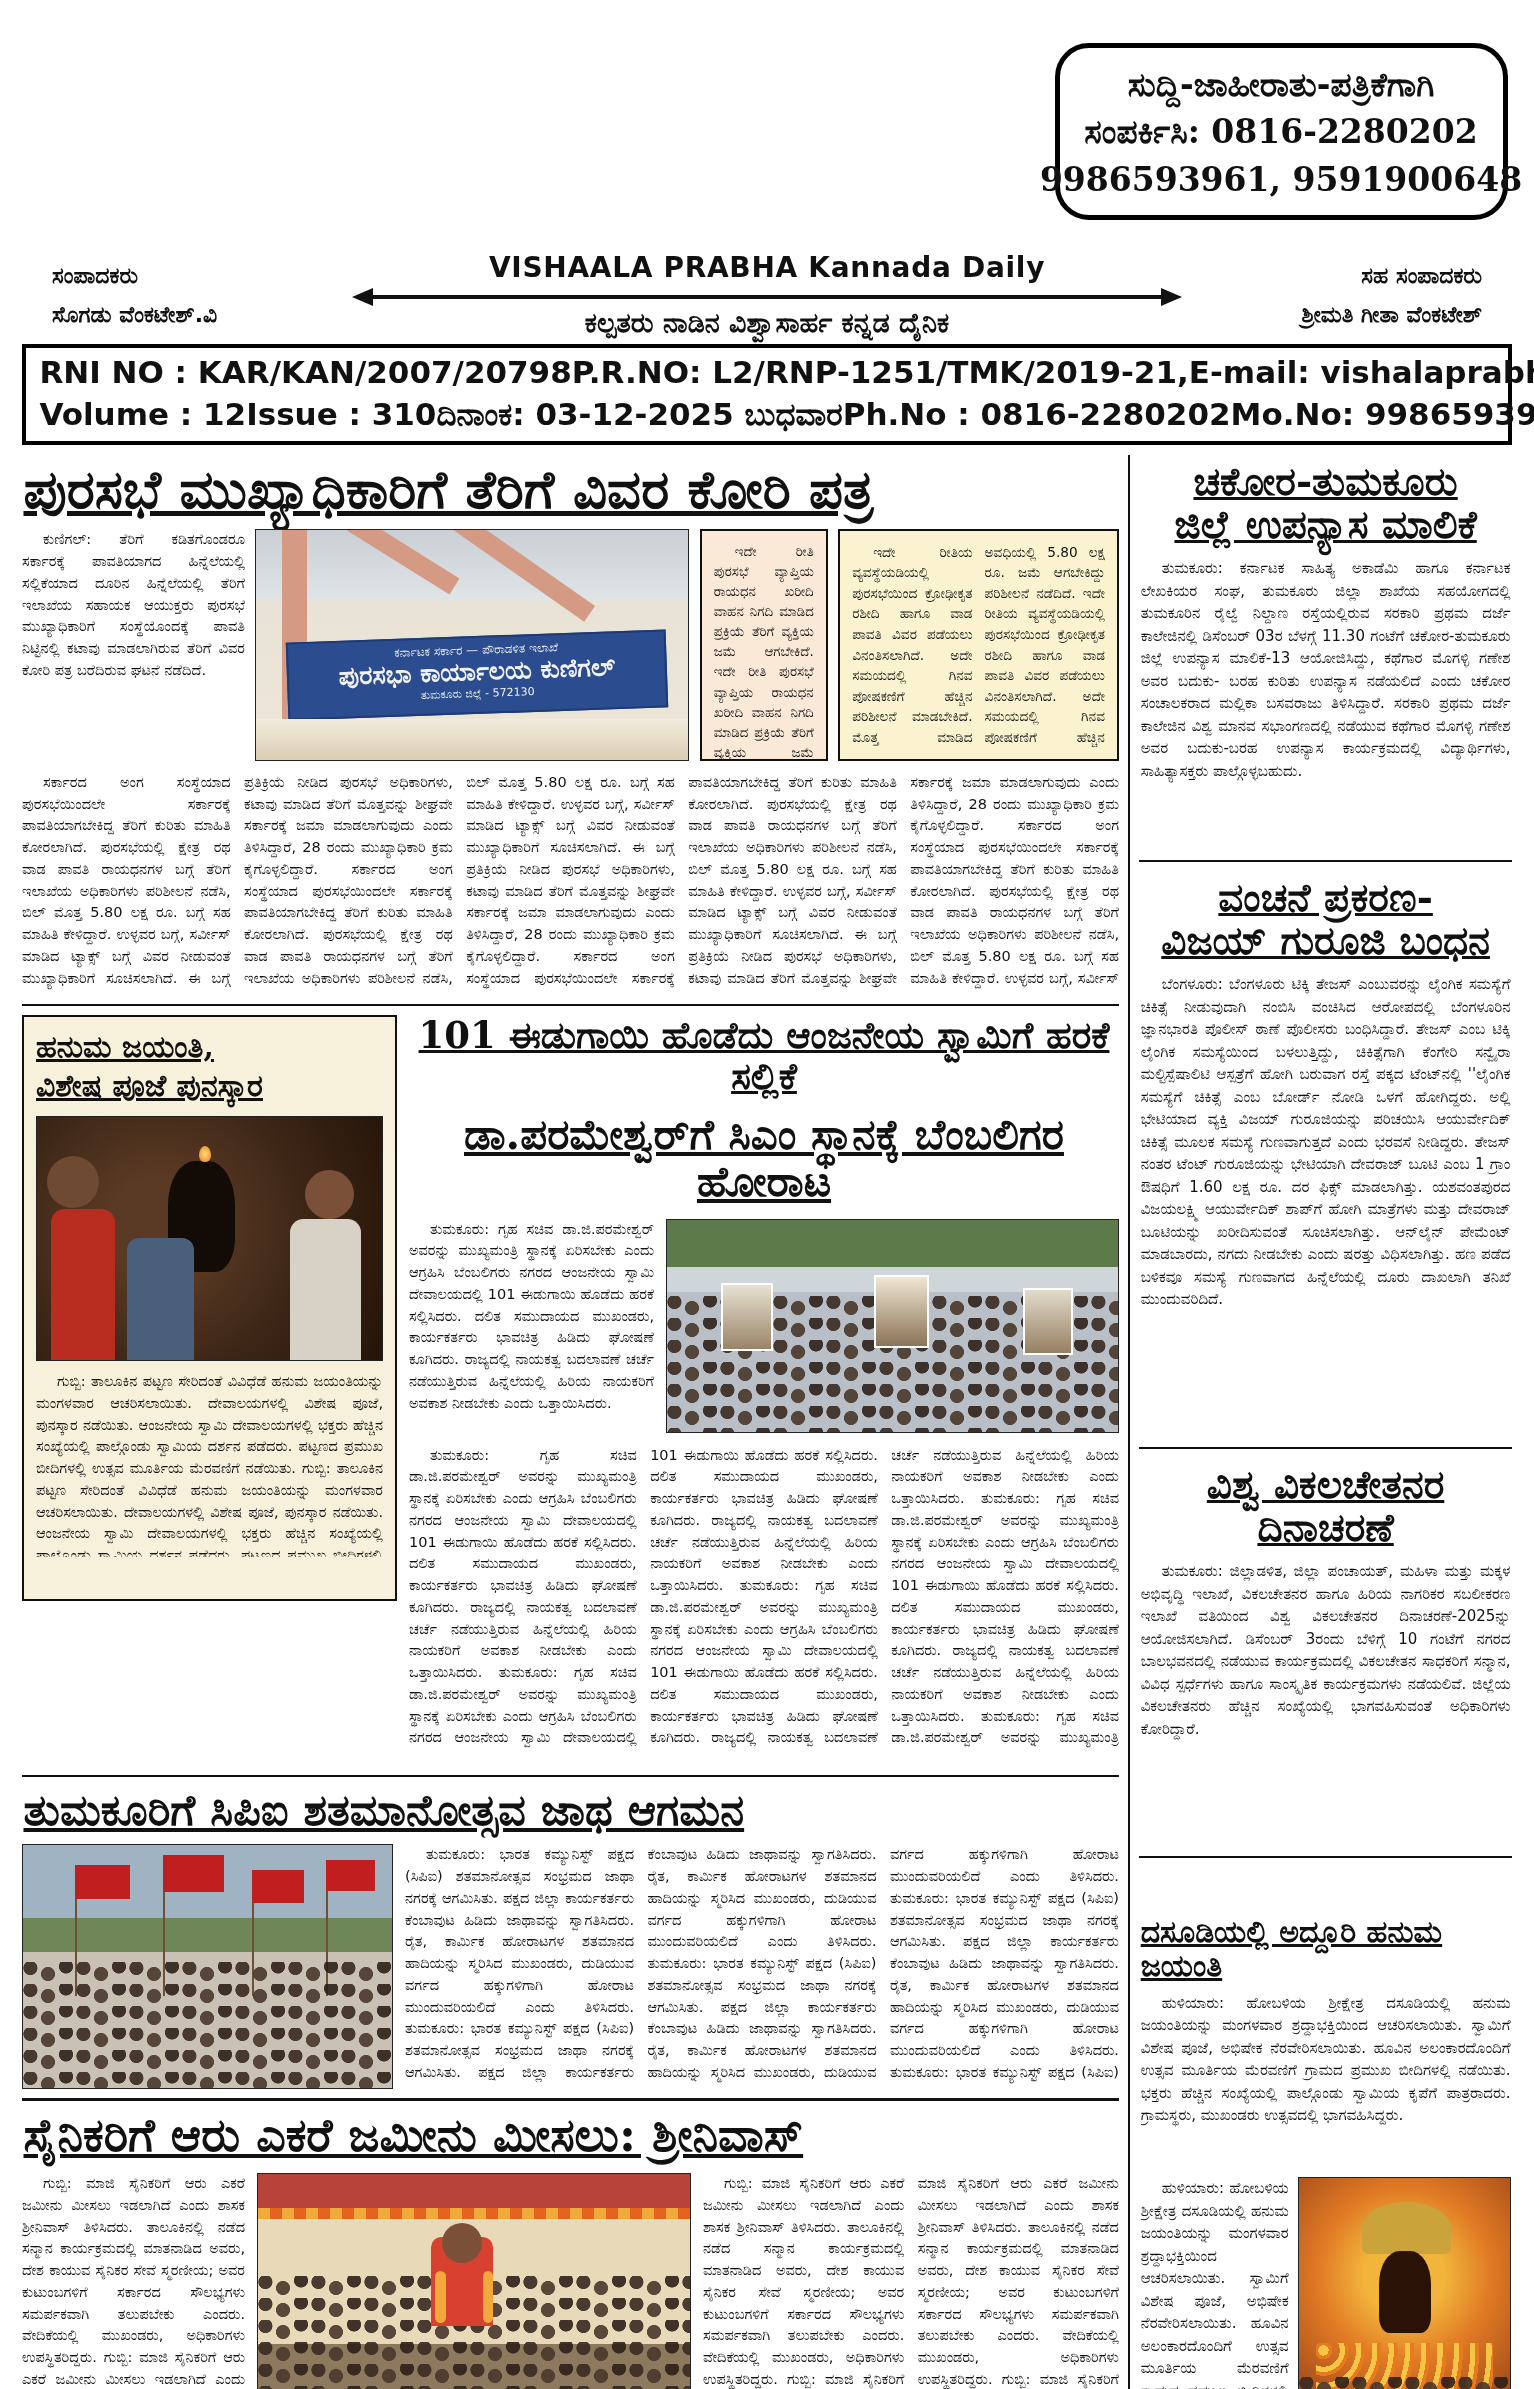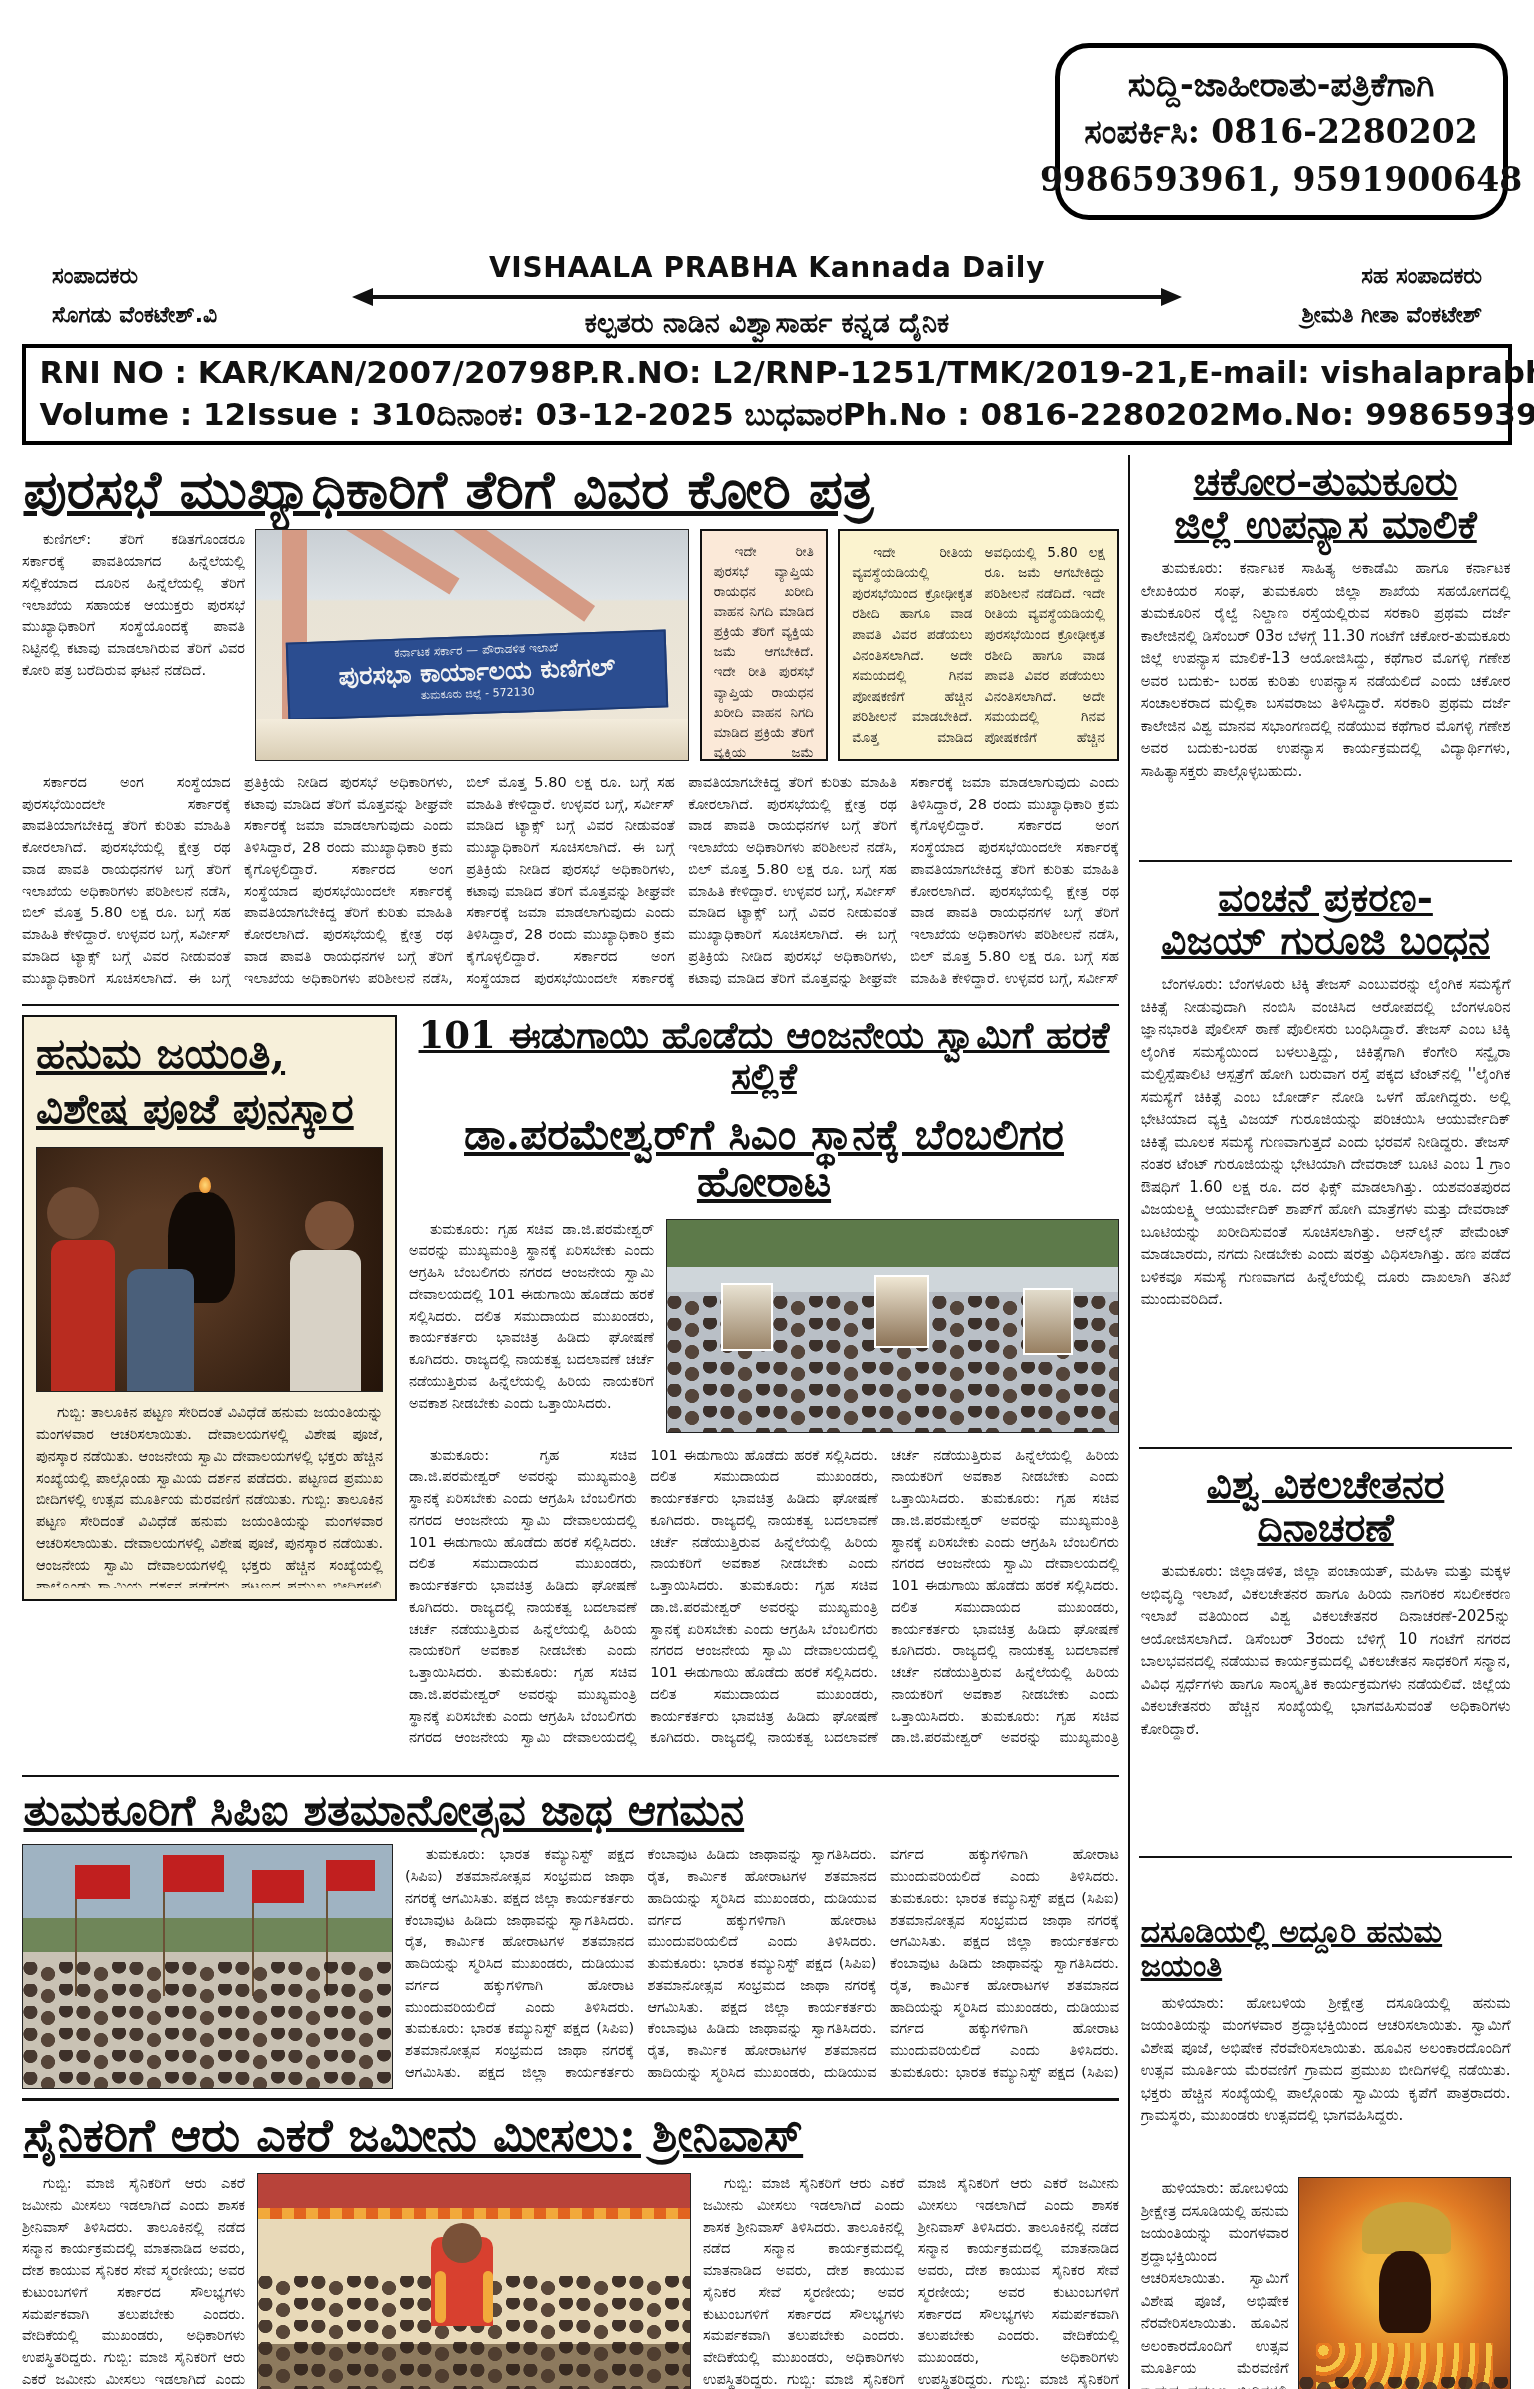--- a/index.html
+++ b/index.html
@@ -164,21 +164,21 @@
           <div class="hl-box peach body" style="width:128px; height:232px; font-size:13.4px;">ಇದೇ ರೀತಿ ಪುರಸಭೆ ವ್ಯಾಪ್ತಿಯ ರಾಯಧನ ಖರೀದಿ ವಾಹನ ನಿಗದಿ ಮಾಡಿದ ಪ್ರಕ್ರಿಯೆ ತೆರಿಗೆ ವ್ಯಕ್ತಿಯ ಜಮೆ ಆಗಬೇಕಿದೆ. ಇದೇ ರೀತಿ ಪುರಸಭೆ ವ್ಯಾಪ್ತಿಯ ರಾಯಧನ ಖರೀದಿ ವಾಹನ ನಿಗದಿ ಮಾಡಿದ ಪ್ರಕ್ರಿಯೆ ತೆರಿಗೆ ವ್ಯಕ್ತಿಯ ಜಮೆ ಆಗಬೇಕಿದೆ. ಇದೇ ರೀತಿ ಪುರಸಭೆ ವ್ಯಾಪ್ತಿಯ ರಾಯಧನ ಖರೀದಿ ವಾಹನ ನಿಗದಿ ಮಾಡಿದ ಪ್ರಕ್ರಿಯೆ ತೆರಿಗೆ ವ್ಯಕ್ತಿಯ ಜಮೆ ಆಗಬೇಕಿದೆ.</div>
           <div class="hl-box yellow body" style="flex:1; height:232px; column-count:2; column-gap:12px; font-size:13.7px;">ಇದೇ ರೀತಿಯ ವ್ಯವಸ್ಥೆಯಡಿಯಲ್ಲಿ ಪುರಸಭೆಯಿಂದ ಕ್ರೋಢೀಕೃತ ರಶೀದಿ ಹಾಗೂ ವಾಡ ಪಾವತಿ ವಿವರ ಪಡೆಯಲು ವಿನಂತಿಸಲಾಗಿದೆ. ಅದೇ ಸಮಯದಲ್ಲಿ ಗಿನವ ಪೋಷಕಣಿಗೆ ಹೆಚ್ಚಿನ ಪರಿಶೀಲನೆ ಮಾಡಬೇಕಿದೆ. ಮೊತ್ತ ಮಾಡಿದ ಅವಧಿಯಲ್ಲಿ 5.80 ಲಕ್ಷ ರೂ. ಜಮೆ ಆಗಬೇಕಿದ್ದು ಪರಿಶೀಲನೆ ನಡೆದಿದೆ. ಇದೇ ರೀತಿಯ ವ್ಯವಸ್ಥೆಯಡಿಯಲ್ಲಿ ಪುರಸಭೆಯಿಂದ ಕ್ರೋಢೀಕೃತ ರಶೀದಿ ಹಾಗೂ ವಾಡ ಪಾವತಿ ವಿವರ ಪಡೆಯಲು ವಿನಂತಿಸಲಾಗಿದೆ. ಅದೇ ಸಮಯದಲ್ಲಿ ಗಿನವ ಪೋಷಕಣಿಗೆ ಹೆಚ್ಚಿನ ಪರಿಶೀಲನೆ ಮಾಡಬೇಕಿದೆ. ಮೊತ್ತ ಮಾಡಿದ ಅವಧಿಯಲ್ಲಿ 5.80 ಲಕ್ಷ ರೂ. ಜಮೆ ಆಗಬೇಕಿದ್ದು ಪರಿಶೀಲನೆ ನಡೆದಿದೆ. ಇದೇ ರೀತಿಯ ವ್ಯವಸ್ಥೆಯಡಿಯಲ್ಲಿ ಪುರಸಭೆಯಿಂದ ಕ್ರೋಢೀಕೃತ ರಶೀದಿ ಹಾಗೂ ವಾಡ ಪಾವತಿ ವಿವರ ಪಡೆಯಲು ವಿನಂತಿಸಲಾಗಿದೆ. ಅದೇ ಸಮಯದಲ್ಲಿ ಗಿನವ ಪೋಷಕಣಿಗೆ ಹೆಚ್ಚಿನ ಪರಿಶೀಲನೆ ಮಾಡಬೇಕಿದೆ. ಮೊತ್ತ ಮಾಡಿದ ಅವಧಿಯಲ್ಲಿ 5.80 ಲಕ್ಷ ರೂ. ಜಮೆ ಆಗಬೇಕಿದ್ದು ಪರಿಶೀಲನೆ ನಡೆದಿದೆ.</div>
         </div>
         <div class="body columns-5" style="height:223px; margin-top:10.4px;">ಸರ್ಕಾರದ ಅಂಗ ಸಂಸ್ಥೆಯಾದ ಪುರಸಭೆಯಿಂದಲೇ ಸರ್ಕಾರಕ್ಕೆ ಪಾವತಿಯಾಗಬೇಕಿದ್ದ ತೆರಿಗೆ ಕುರಿತು ಮಾಹಿತಿ ಕೋರಲಾಗಿದೆ. ಪುರಸಭೆಯಲ್ಲಿ ಕ್ಷೇತ್ರ ರಥ ವಾಡ ಪಾವತಿ ರಾಯಧನಗಳ ಬಗ್ಗೆ ತೆರಿಗೆ ಇಲಾಖೆಯ ಅಧಿಕಾರಿಗಳು ಪರಿಶೀಲನೆ ನಡೆಸಿ, ಬಿಲ್ ಮೊತ್ತ 5.80 ಲಕ್ಷ ರೂ. ಬಗ್ಗೆ ಸಹ ಮಾಹಿತಿ ಕೇಳಿದ್ದಾರೆ. ಉಳ್ಳವರ ಬಗ್ಗೆ, ಸರ್ವೀಸ್ ಮಾಡಿದ ಟ್ಯಾಕ್ಸ್ ಬಗ್ಗೆ ವಿವರ ನೀಡುವಂತೆ ಮುಖ್ಯಾಧಿಕಾರಿಗೆ ಸೂಚಿಸಲಾಗಿದೆ. ಈ ಬಗ್ಗೆ ಪ್ರತಿಕ್ರಿಯೆ ನೀಡಿದ ಪುರಸಭೆ ಅಧಿಕಾರಿಗಳು, ಕಟಾವು ಮಾಡಿದ ತೆರಿಗೆ ಮೊತ್ತವನ್ನು ಶೀಘ್ರವೇ ಸರ್ಕಾರಕ್ಕೆ ಜಮಾ ಮಾಡಲಾಗುವುದು ಎಂದು ತಿಳಿಸಿದ್ದಾರೆ, 28 ರಂದು ಮುಖ್ಯಾಧಿಕಾರಿ ಕ್ರಮ ಕೈಗೊಳ್ಳಲಿದ್ದಾರೆ. ಸರ್ಕಾರದ ಅಂಗ ಸಂಸ್ಥೆಯಾದ ಪುರಸಭೆಯಿಂದಲೇ ಸರ್ಕಾರಕ್ಕೆ ಪಾವತಿಯಾಗಬೇಕಿದ್ದ ತೆರಿಗೆ ಕುರಿತು ಮಾಹಿತಿ ಕೋರಲಾಗಿದೆ. ಪುರಸಭೆಯಲ್ಲಿ ಕ್ಷೇತ್ರ ರಥ ವಾಡ ಪಾವತಿ ರಾಯಧನಗಳ ಬಗ್ಗೆ ತೆರಿಗೆ ಇಲಾಖೆಯ ಅಧಿಕಾರಿಗಳು ಪರಿಶೀಲನೆ ನಡೆಸಿ, ಬಿಲ್ ಮೊತ್ತ 5.80 ಲಕ್ಷ ರೂ. ಬಗ್ಗೆ ಸಹ ಮಾಹಿತಿ ಕೇಳಿದ್ದಾರೆ. ಉಳ್ಳವರ ಬಗ್ಗೆ, ಸರ್ವೀಸ್ ಮಾಡಿದ ಟ್ಯಾಕ್ಸ್ ಬಗ್ಗೆ ವಿವರ ನೀಡುವಂತೆ ಮುಖ್ಯಾಧಿಕಾರಿಗೆ ಸೂಚಿಸಲಾಗಿದೆ. ಈ ಬಗ್ಗೆ ಪ್ರತಿಕ್ರಿಯೆ ನೀಡಿದ ಪುರಸಭೆ ಅಧಿಕಾರಿಗಳು, ಕಟಾವು ಮಾಡಿದ ತೆರಿಗೆ ಮೊತ್ತವನ್ನು ಶೀಘ್ರವೇ ಸರ್ಕಾರಕ್ಕೆ ಜಮಾ ಮಾಡಲಾಗುವುದು ಎಂದು ತಿಳಿಸಿದ್ದಾರೆ, 28 ರಂದು ಮುಖ್ಯಾಧಿಕಾರಿ ಕ್ರಮ ಕೈಗೊಳ್ಳಲಿದ್ದಾರೆ. ಸರ್ಕಾರದ ಅಂಗ ಸಂಸ್ಥೆಯಾದ ಪುರಸಭೆಯಿಂದಲೇ ಸರ್ಕಾರಕ್ಕೆ ಪಾವತಿಯಾಗಬೇಕಿದ್ದ ತೆರಿಗೆ ಕುರಿತು ಮಾಹಿತಿ ಕೋರಲಾಗಿದೆ. ಪುರಸಭೆಯಲ್ಲಿ ಕ್ಷೇತ್ರ ರಥ ವಾಡ ಪಾವತಿ ರಾಯಧನಗಳ ಬಗ್ಗೆ ತೆರಿಗೆ ಇಲಾಖೆಯ ಅಧಿಕಾರಿಗಳು ಪರಿಶೀಲನೆ ನಡೆಸಿ, ಬಿಲ್ ಮೊತ್ತ 5.80 ಲಕ್ಷ ರೂ. ಬಗ್ಗೆ ಸಹ ಮಾಹಿತಿ ಕೇಳಿದ್ದಾರೆ. ಉಳ್ಳವರ ಬಗ್ಗೆ, ಸರ್ವೀಸ್ ಮಾಡಿದ ಟ್ಯಾಕ್ಸ್ ಬಗ್ಗೆ ವಿವರ ನೀಡುವಂತೆ ಮುಖ್ಯಾಧಿಕಾರಿಗೆ ಸೂಚಿಸಲಾಗಿದೆ. ಈ ಬಗ್ಗೆ ಪ್ರತಿಕ್ರಿಯೆ ನೀಡಿದ ಪುರಸಭೆ ಅಧಿಕಾರಿಗಳು, ಕಟಾವು ಮಾಡಿದ ತೆರಿಗೆ ಮೊತ್ತವನ್ನು ಶೀಘ್ರವೇ ಸರ್ಕಾರಕ್ಕೆ ಜಮಾ ಮಾಡಲಾಗುವುದು ಎಂದು ತಿಳಿಸಿದ್ದಾರೆ, 28 ರಂದು ಮುಖ್ಯಾಧಿಕಾರಿ ಕ್ರಮ ಕೈಗೊಳ್ಳಲಿದ್ದಾರೆ. ಸರ್ಕಾರದ ಅಂಗ ಸಂಸ್ಥೆಯಾದ ಪುರಸಭೆಯಿಂದಲೇ ಸರ್ಕಾರಕ್ಕೆ ಪಾವತಿಯಾಗಬೇಕಿದ್ದ ತೆರಿಗೆ ಕುರಿತು ಮಾಹಿತಿ ಕೋರಲಾಗಿದೆ. ಪುರಸಭೆಯಲ್ಲಿ ಕ್ಷೇತ್ರ ರಥ ವಾಡ ಪಾವತಿ ರಾಯಧನಗಳ ಬಗ್ಗೆ ತೆರಿಗೆ ಇಲಾಖೆಯ ಅಧಿಕಾರಿಗಳು ಪರಿಶೀಲನೆ ನಡೆಸಿ, ಬಿಲ್ ಮೊತ್ತ 5.80 ಲಕ್ಷ ರೂ. ಬಗ್ಗೆ ಸಹ ಮಾಹಿತಿ ಕೇಳಿದ್ದಾರೆ. ಉಳ್ಳವರ ಬಗ್ಗೆ, ಸರ್ವೀಸ್ ಮಾಡಿದ ಟ್ಯಾಕ್ಸ್ ಬಗ್ಗೆ ವಿವರ ನೀಡುವಂತೆ ಮುಖ್ಯಾಧಿಕಾರಿಗೆ ಸೂಚಿಸಲಾಗಿದೆ. ಈ ಬಗ್ಗೆ ಪ್ರತಿಕ್ರಿಯೆ ನೀಡಿದ ಪುರಸಭೆ ಅಧಿಕಾರಿಗಳು, ಕಟಾವು ಮಾಡಿದ ತೆರಿಗೆ ಮೊತ್ತವನ್ನು ಶೀಘ್ರವೇ ಸರ್ಕಾರಕ್ಕೆ ಜಮಾ ಮಾಡಲಾಗುವುದು ಎಂದು ತಿಳಿಸಿದ್ದಾರೆ, 28 ರಂದು ಮುಖ್ಯಾಧಿಕಾರಿ ಕ್ರಮ ಕೈಗೊಳ್ಳಲಿದ್ದಾರೆ.</div>
       </article>
 
       <div class="hr"></div>
 
       <div style="display:flex; gap:12px;">
         <aside class="hl-box" style="width:375px; height:586px;">
-          <h2 class="headline" style="font-size:42px; line-height:1.3;">
+          <h2 class="headline" style="font-size:30px; line-height:1.3;">
             <span style="display:block;">ಹನುಮ ಜಯಂತಿ,</span>
             <span style="display:block;">ವಿಶೇಷ ಪೂಜೆ ಪುನಸ್ಕಾರ</span>
           </h2>
           <div class="photo" style="width:100%; height:245px; margin-top:10.4px;
                background:radial-gradient(circle at 35% 45%, #5a3a24 0 18%, #3a2415 60%, #241409 100%);">
             <div style="position:absolute; left:38%; top:18%; width:67px; height:111px; background:#120b06; border-radius:40% 40% 30% 30%;"></div>
             <div style="position:absolute; left:47%; top:12%; width:12px; height:16.3px; background:radial-gradient(#ffd978,#e8831f); border-radius:50% 50% 50% 50%/60% 60% 40% 40%;"></div>
             <div style="position:absolute; left:4%; bottom:0; width:64px; height:62%; background:#b92c20; border-radius:13.4px 13.4px 0 0;"></div>
             <div style="position:absolute; left:3%; top:16%; width:52px; height:52px; background:#6e4a33; border-radius:50%;"></div>
             <div style="position:absolute; right:6%; bottom:0; width:71px; height:58%; background:#d8d2c6; border-radius:13.4px 13.4px 0 0;"></div>

